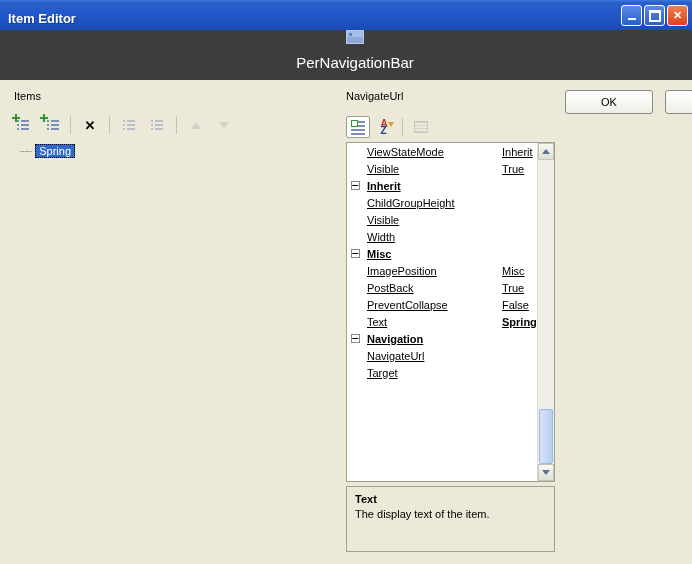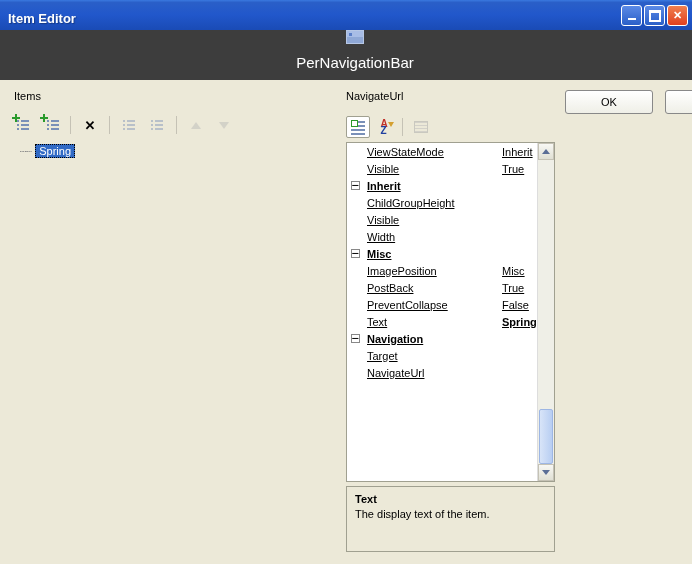--- a/index.html
+++ b/index.html
@@ -339,26 +339,26 @@
               <div class="prop-name">Text</div>
               <div class="prop-val prop-bold-val">Spring</div>
             </div>
             <div class="prop-row">
               <div class="prop-gutter"><span class="exp">−</span></div>
               <div class="prop-name prop-cat">Navigation</div>
               <div class="prop-val"></div>
             </div>
             <div class="prop-row">
               <div class="prop-gutter"></div>
+              <div class="prop-name">NavigateUrl</div>
+              <div class="prop-val"></div>
+            </div>
+            <div class="prop-row">
+              <div class="prop-gutter"></div>
               <div class="prop-name">Target</div>
-              <div class="prop-val"></div>
-            </div>
-            <div class="prop-row">
-              <div class="prop-gutter"></div>
-              <div class="prop-name">NavigateUrl</div>
               <div class="prop-val"></div>
             </div>
           </div>
         <div class="scrollbar">
           <div class="sb-btn sb-up">
               <div></div>
             </div>
           <div class="sb-track">
             <div class="sb-thumb"></div>
           </div>

